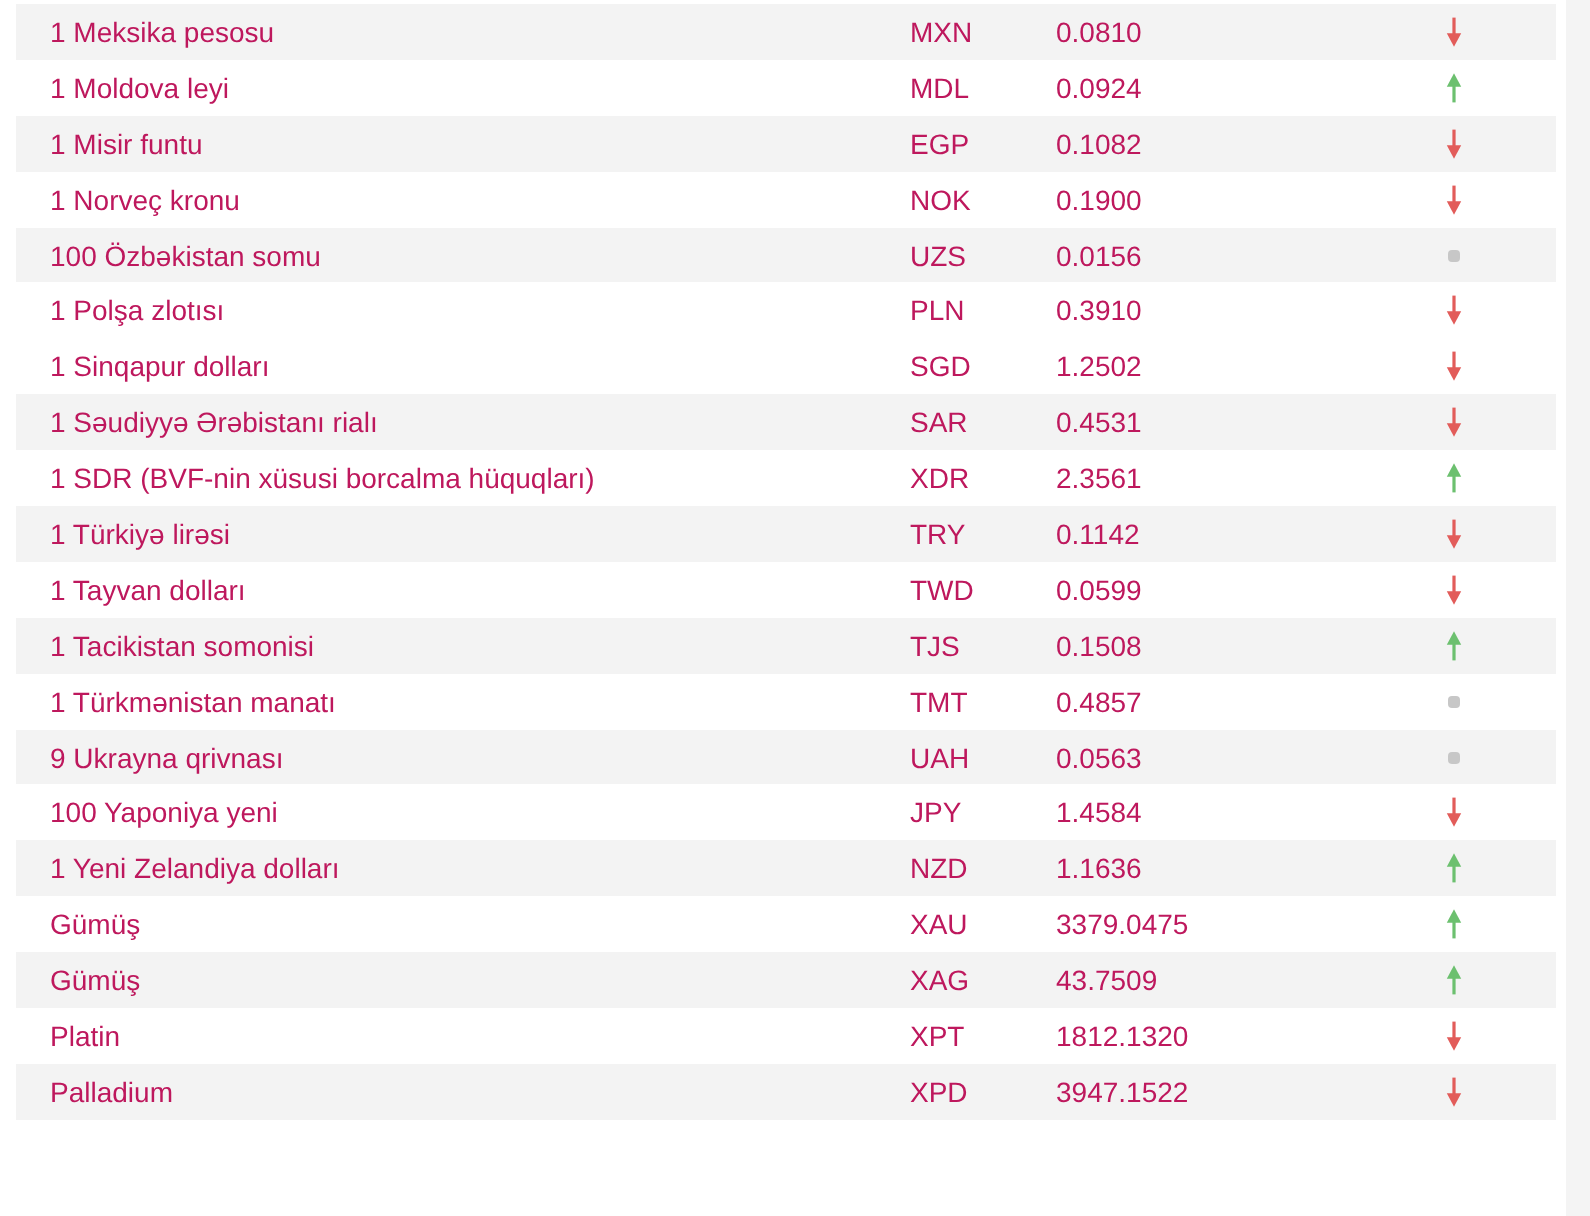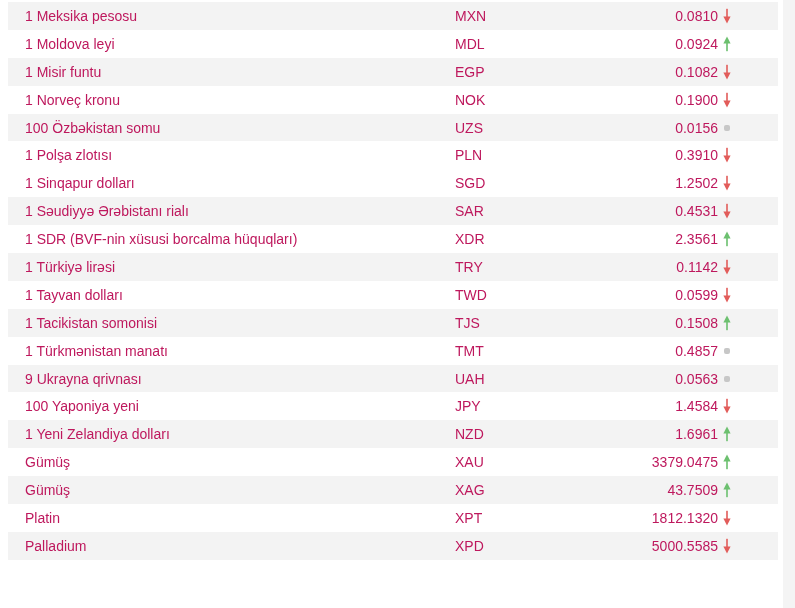--- a/index.html
+++ b/index.html
@@ -25,21 +25,21 @@
     font-size: 14px;
     color: #be185d;
   }
   .row.alt { background: #f3f3f3; }
   .cell-name {
     padding-left: 17px;
     white-space: nowrap;
     overflow: hidden;
   }
   .cell-code { text-align: left; }
-  .cell-rate { text-align: right; }
+  .cell-rate { text-align: left; }
   .cell-trend {
     display: flex;
     justify-content: center;
     align-items: center;
   }
   .trend-svg { display: block; }
   .neutral-dot {
     width: 6px;
     height: 6px;
     border-radius: 2px;
@@ -258,21 +258,21 @@
         <path d="M2.4 8.6 L9.6 8.6 L6 15.4 Z"></path>
       </svg>
 
     </div>
     <div></div>
   </div>
 
   <div class="row alt">
     <div class="cell-name">1 Yeni Zelandiya dolları</div>
     <div class="cell-code">NZD</div>
-    <div class="cell-rate">1.6961</div>
+    <div class="cell-rate">1.1636</div>
     <div class="cell-trend">
 
       <svg class="trend-svg trend-up" width="12" height="16" viewBox="0 0 12 16" fill="#6cc06f" style="display: block;">
         <rect x="5.2" y="5.7" width="1.6" height="9.5" fill="#6cc06f"></rect>
         <path d="M2.4 7.4 L9.6 7.4 L6 0.6 Z"></path>
       </svg>
 
     </div>
     <div></div>
   </div>
@@ -317,21 +317,21 @@
         <path d="M2.4 8.6 L9.6 8.6 L6 15.4 Z"></path>
       </svg>
 
     </div>
     <div></div>
   </div>
 
   <div class="row alt">
     <div class="cell-name">Palladium</div>
     <div class="cell-code">XPD</div>
-    <div class="cell-rate">5000.5585</div>
+    <div class="cell-rate">3947.1522</div>
     <div class="cell-trend">
       <svg class="trend-svg trend-down" width="12" height="16" viewBox="0 0 12 16" fill="#e25c5a" style="display: block;">
         <rect x="5.2" y="0.8" width="1.6" height="9.5" fill="#e25c5a"></rect>
         <path d="M2.4 8.6 L9.6 8.6 L6 15.4 Z"></path>
       </svg>
 
     </div>
     <div></div>
   </div>
 </div>

